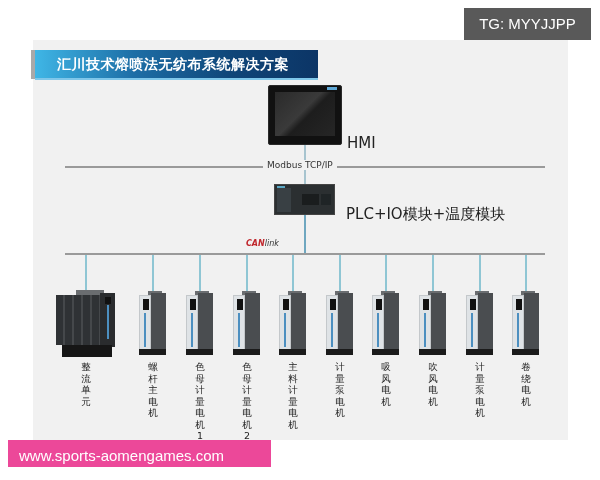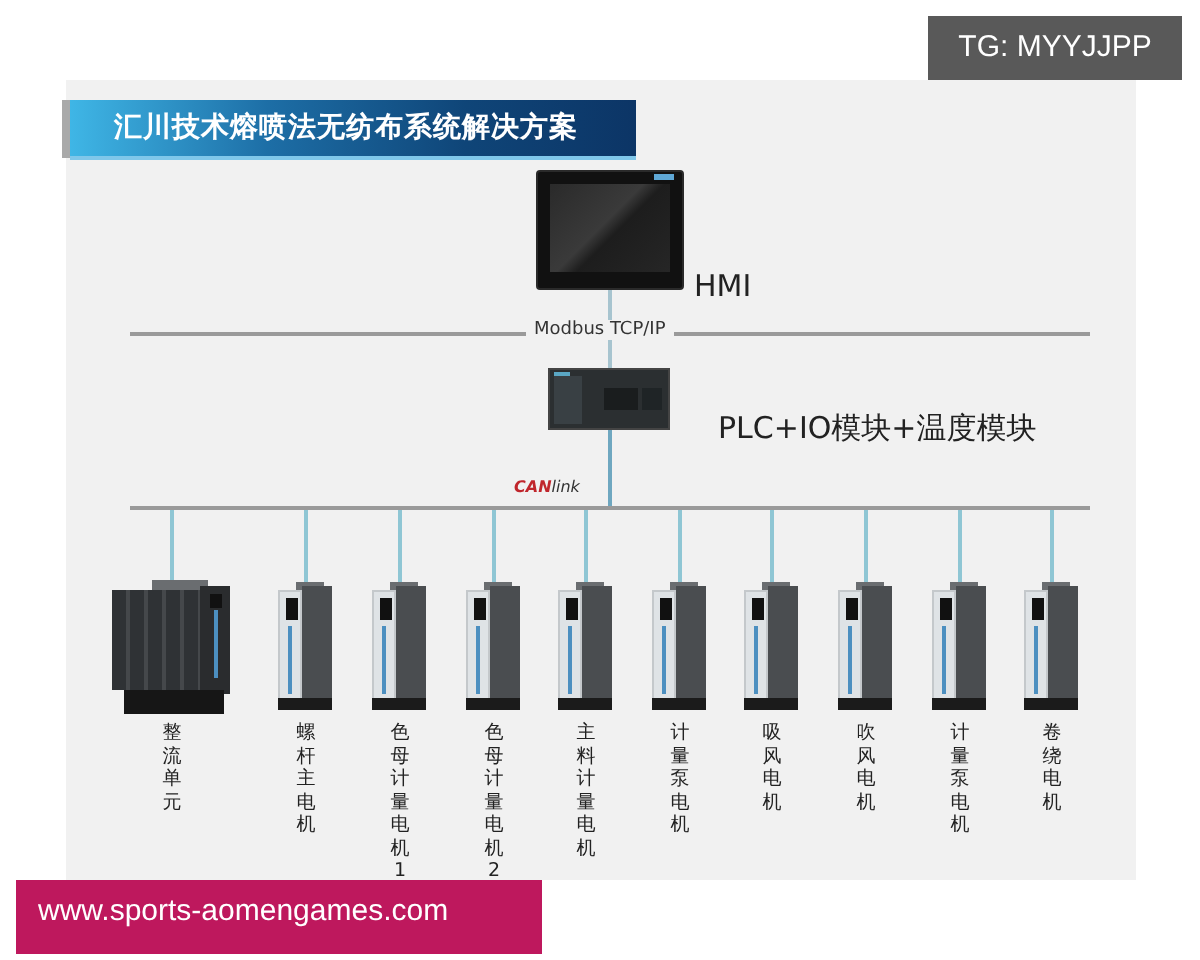--- a/index.html
+++ b/index.html
@@ -23,21 +23,21 @@
   .label { position:absolute; font-size:15px; color:#222; white-space:nowrap; }
   .modbus-label { position:absolute; left:263px; top:160px; font-size:9px; color:#333; background:#f1f1f1;
     padding:0 4px; white-space:nowrap; }
   .plc { position:absolute; left:274px; top:184px; width:61px; height:31px; background:#2b2f31;
     border:1px solid #444; box-sizing:border-box; }
   .plc .mod1 { position:absolute; left:2px; top:3px; width:14px; height:24px; background:#394044; }
   .plc .mod2 { position:absolute; left:27px; top:9px; width:17px; height:11px; background:#1a1d1e; }
   .plc .mod3 { position:absolute; left:46px; top:9px; width:10px; height:11px; background:#1f2426; }
   .plc .led { position:absolute; left:2px; top:1px; width:8px; height:2px; background:#5aa7c4; }
   .canlink { position:absolute; left:246px; top:239px; font-size:8px; font-weight:bold; font-style:italic;
-    color:#c0262c; white-space:nowrap;margin-left:11px; }
+    color:#c0262c; white-space:nowrap; }
   .canlink .link { color:#333; font-weight:normal; }
   .drive { position:absolute; top:291px; width:27px; height:65px; }
   .drive .front { position:absolute; left:0; top:4px; width:12px; height:56px; background:#dfe3e6;
     border:1px solid #c4c8cb; box-sizing:border-box; }
   .drive .side { position:absolute; left:12px; top:2px; width:15px; height:58px; background:#4a4d50; }
   .drive .disp { position:absolute; left:4px; top:8px; width:6px; height:11px; background:#111; }
   .drive .stripe { position:absolute; left:5px; top:22px; width:2px; height:34px; background:#4c8fc0; }
   .drive .base { position:absolute; left:0; top:58px; width:27px; height:6px; background:#1b1b1b; }
   .drive .top { position:absolute; left:9px; top:0; width:14px; height:4px; background:#6a6d70; }
   .rectifier { position:absolute; left:56px; top:290px; width:59px; height:68px; }
@@ -45,21 +45,21 @@
     background-image:repeating-linear-gradient(90deg,#2f3235 0 7px,#45484b 7px 9px); }
   .rectifier .side { position:absolute; right:0; top:3px; width:15px; height:54px; background:#2a2c2e; }
   .rectifier .stripe { position:absolute; right:6px; top:15px; width:2px; height:34px; background:#4c8fc0; }
   .rectifier .disp { position:absolute; right:4px; top:7px; width:6px; height:7px; background:#111; }
   .rectifier .base { position:absolute; left:6px; top:55px; width:50px; height:12px; background:#161616; }
   .rectifier .top { position:absolute; left:20px; top:0; width:28px; height:6px; background:#6a6d70; }
   .vlabel { position:absolute; top:361px; width:12px; font-size:9.5px; line-height:11.5px; color:#222;
     text-align:center; word-break:break-all; }
   .wm-top { position:absolute; left:464px; top:8px; width:127px; height:32px; background:#595959;
     color:#fff; font-family:"Liberation Sans", sans-serif; font-size:15px; line-height:32px; text-align:center; }
-  .wm-bottom { position:absolute; left:8px; top:440px; width:263px; height:37px; background:#be185d;
+  .wm-bottom { position:absolute; left:8px; top:440px; width:263px; height:27px; background:#ec4899;
     color:#fff; font-family:"Liberation Sans", sans-serif; font-size:15px; line-height:31px; padding-left:11px;
     box-sizing:border-box; }
 </style>
 </head>
 <body>
 
 <div class="panel"></div>
 <div class="title-accent"></div>
 <div class="title-banner">汇川技术熔喷法无纺布系统解决方案</div>
 
@@ -74,21 +74,21 @@
 
 <div class="hline" style="left:65px; top:166px; width:480px;"></div>
 <div class="modbus-label">Modbus  TCP/IP</div>
 
 <div class="plc">
   <div class="led"></div>
   <div class="mod1"></div>
   <div class="mod2"></div>
   <div class="mod3"></div>
 </div>
-<div class="label" style="left:339px; top:205px;padding-left:20px;">PLC+IO模块+温度模块</div>
+<div class="label" style="left:326px; top:205px;padding-left:20px;">PLC+IO模块+温度模块</div>
 
 <div class="canlink"><span>CAN</span><span class="link">link</span></div>
 <div class="hline" style="left:65px; top:253px; width:480px;"></div>
 
 <div class="vline" style="left:85px;  top:255px; height:37px;"></div>
 <div class="vline" style="left:152px; top:255px; height:37px;"></div>
 <div class="vline" style="left:199px; top:255px; height:37px;"></div>
 <div class="vline" style="left:246px; top:255px; height:37px;"></div>
 <div class="vline" style="left:292px; top:255px; height:37px;"></div>
 <div class="vline" style="left:339px; top:255px; height:37px;"></div>

